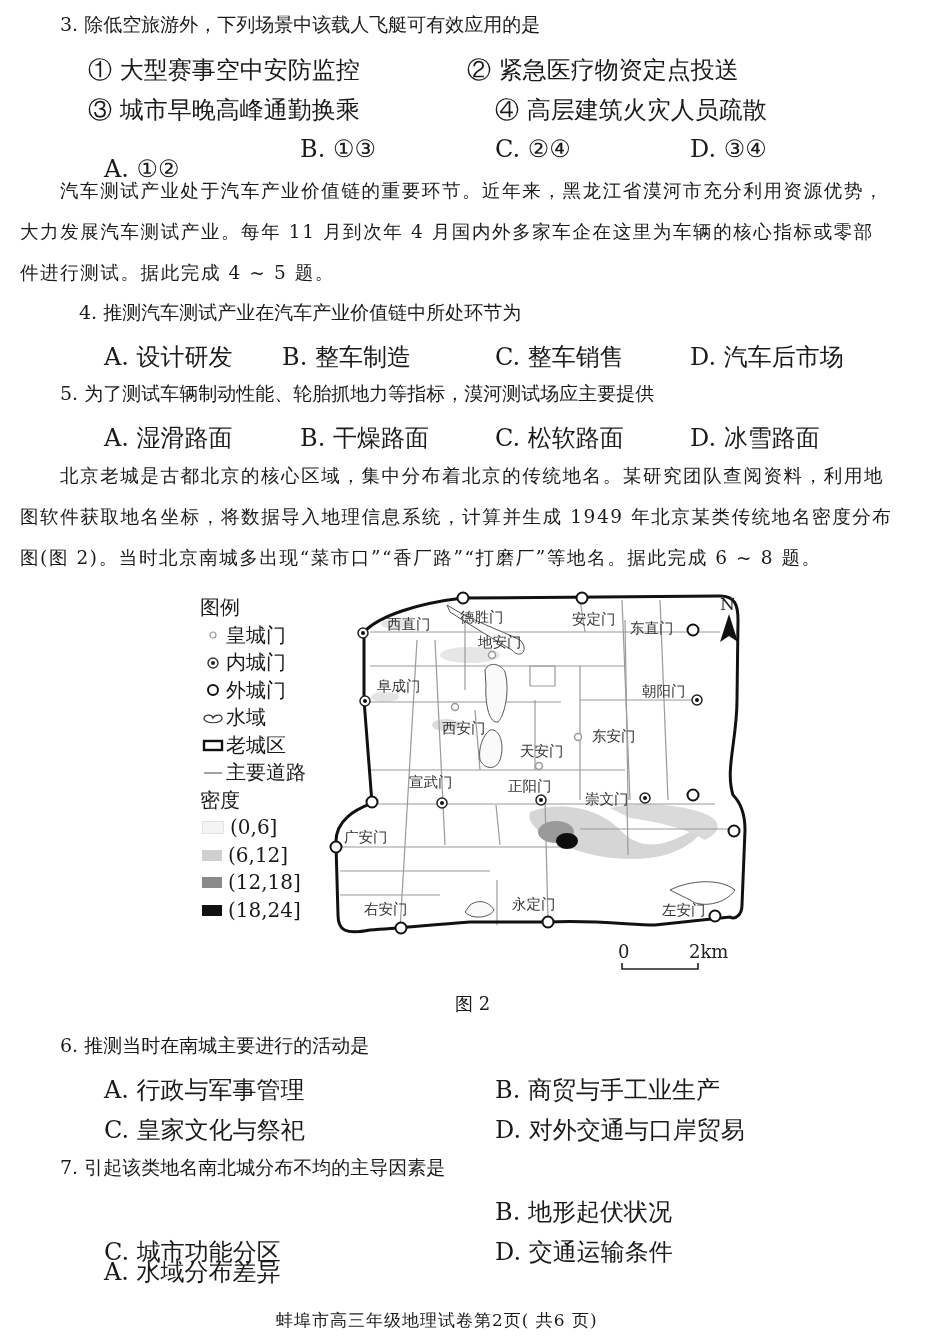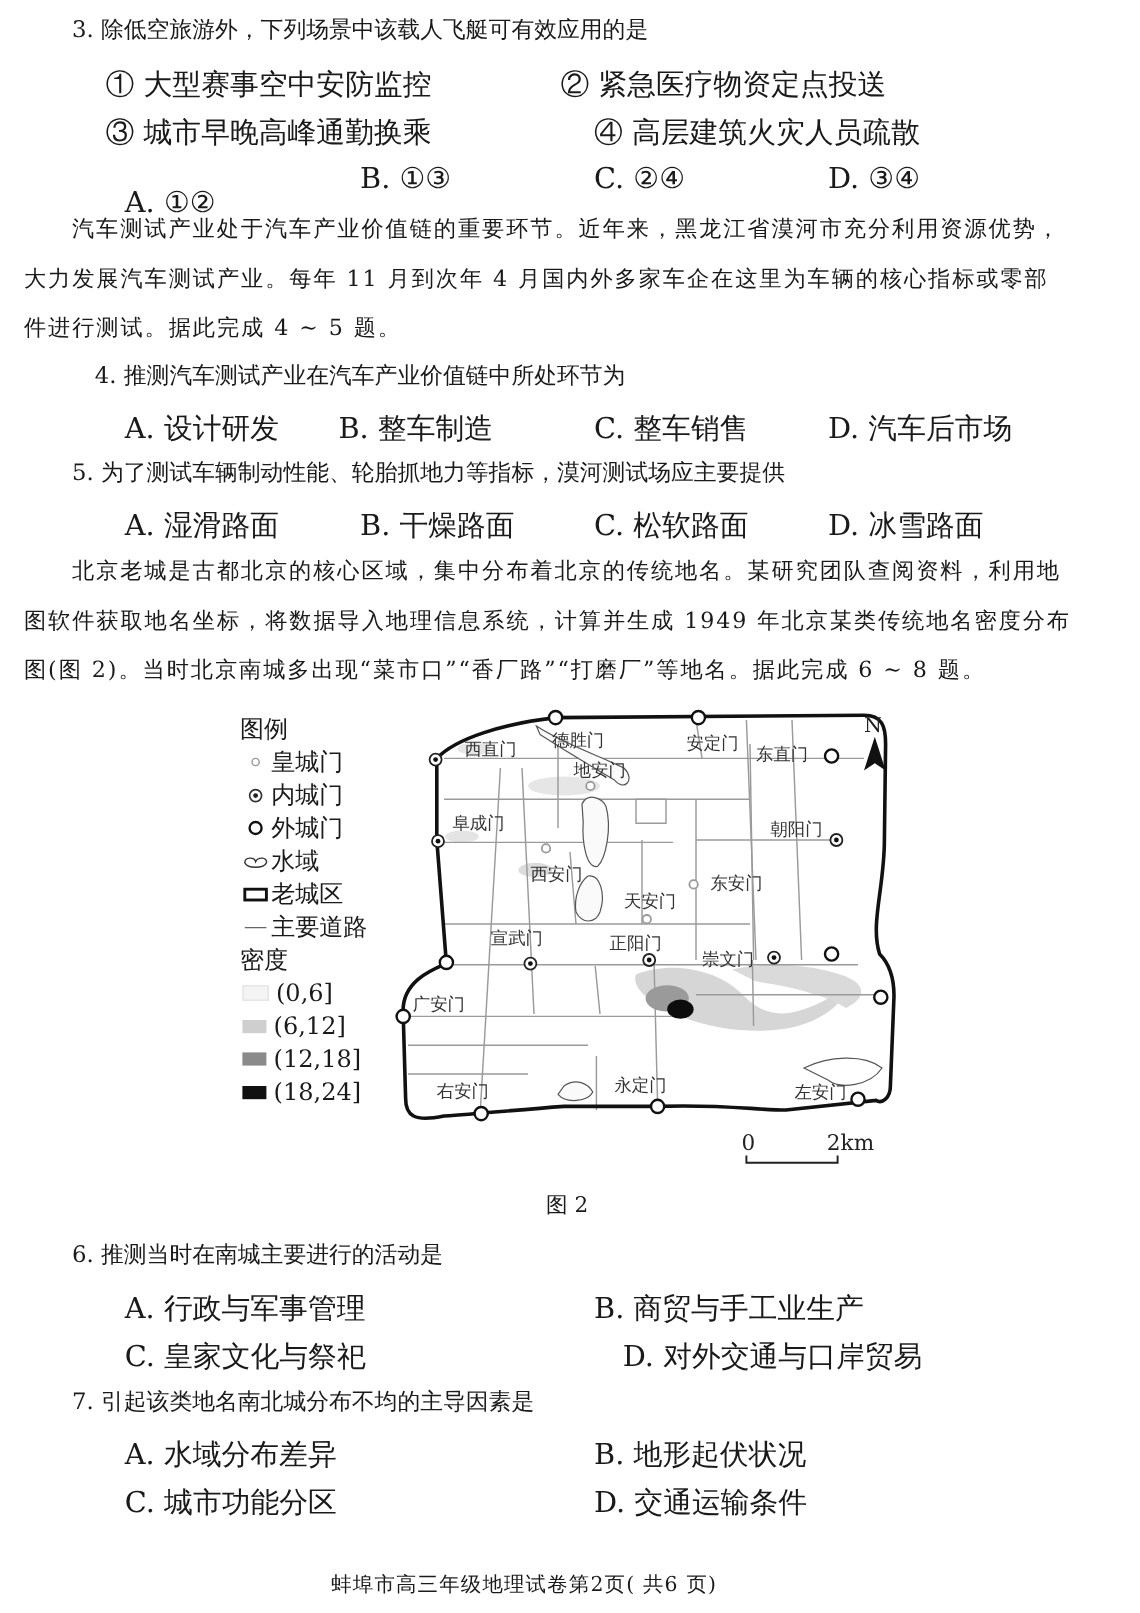--- a/index.html
+++ b/index.html
@@ -257,21 +257,21 @@
     <path d="M622 963 L622 969 L698 969 L698 963" fill="none" stroke="#222" stroke-width="1.6"></path>
   </g>
 </svg>
 
 <div class="abs caption" style="left:455px;top:992px;">图 2</div>
 
 <div class="abs q" style="left:60px;top:1033px;">6. 推测当时在南城主要进行的活动是</div>
 <div class="abs opt" style="left:104px;top:1074px;">A. 行政与军事管理</div>
 <div class="abs opt" style="left:495px;top:1074px;">B. 商贸与手工业生产</div>
 <div class="abs opt" style="left:104px;top:1114px;">C. 皇家文化与祭祀</div>
-<div class="abs opt" style="left:495px;top:1114px;margin-left:24px;">D. 对外交通与口岸贸易</div>
+<div class="abs opt" style="left:495px;top:1114px;">D. 对外交通与口岸贸易</div>
 
 <div class="abs q" style="left:60px;top:1155px;">7. 引起该类地名南北城分布不均的主导因素是</div>
-<div class="abs opt" style="left:104px;top:1196px;text-align:right;">A. 水域分布差异</div>
+<div class="abs opt" style="left:104px;top:1256px;text-align:right;">A. 水域分布差异</div>
 <div class="abs opt" style="left:495px;top:1196px;">B. 地形起伏状况</div>
 <div class="abs opt" style="left:104px;top:1236px;">C. 城市功能分区</div>
 <div class="abs opt" style="left:495px;top:1236px;">D. 交通运输条件</div>
 
 <div class="abs footer" style="left:276px;top:1309px;">蚌埠市高三年级地理试卷第2页( 共6 页)</div>
 
 </body></html>

